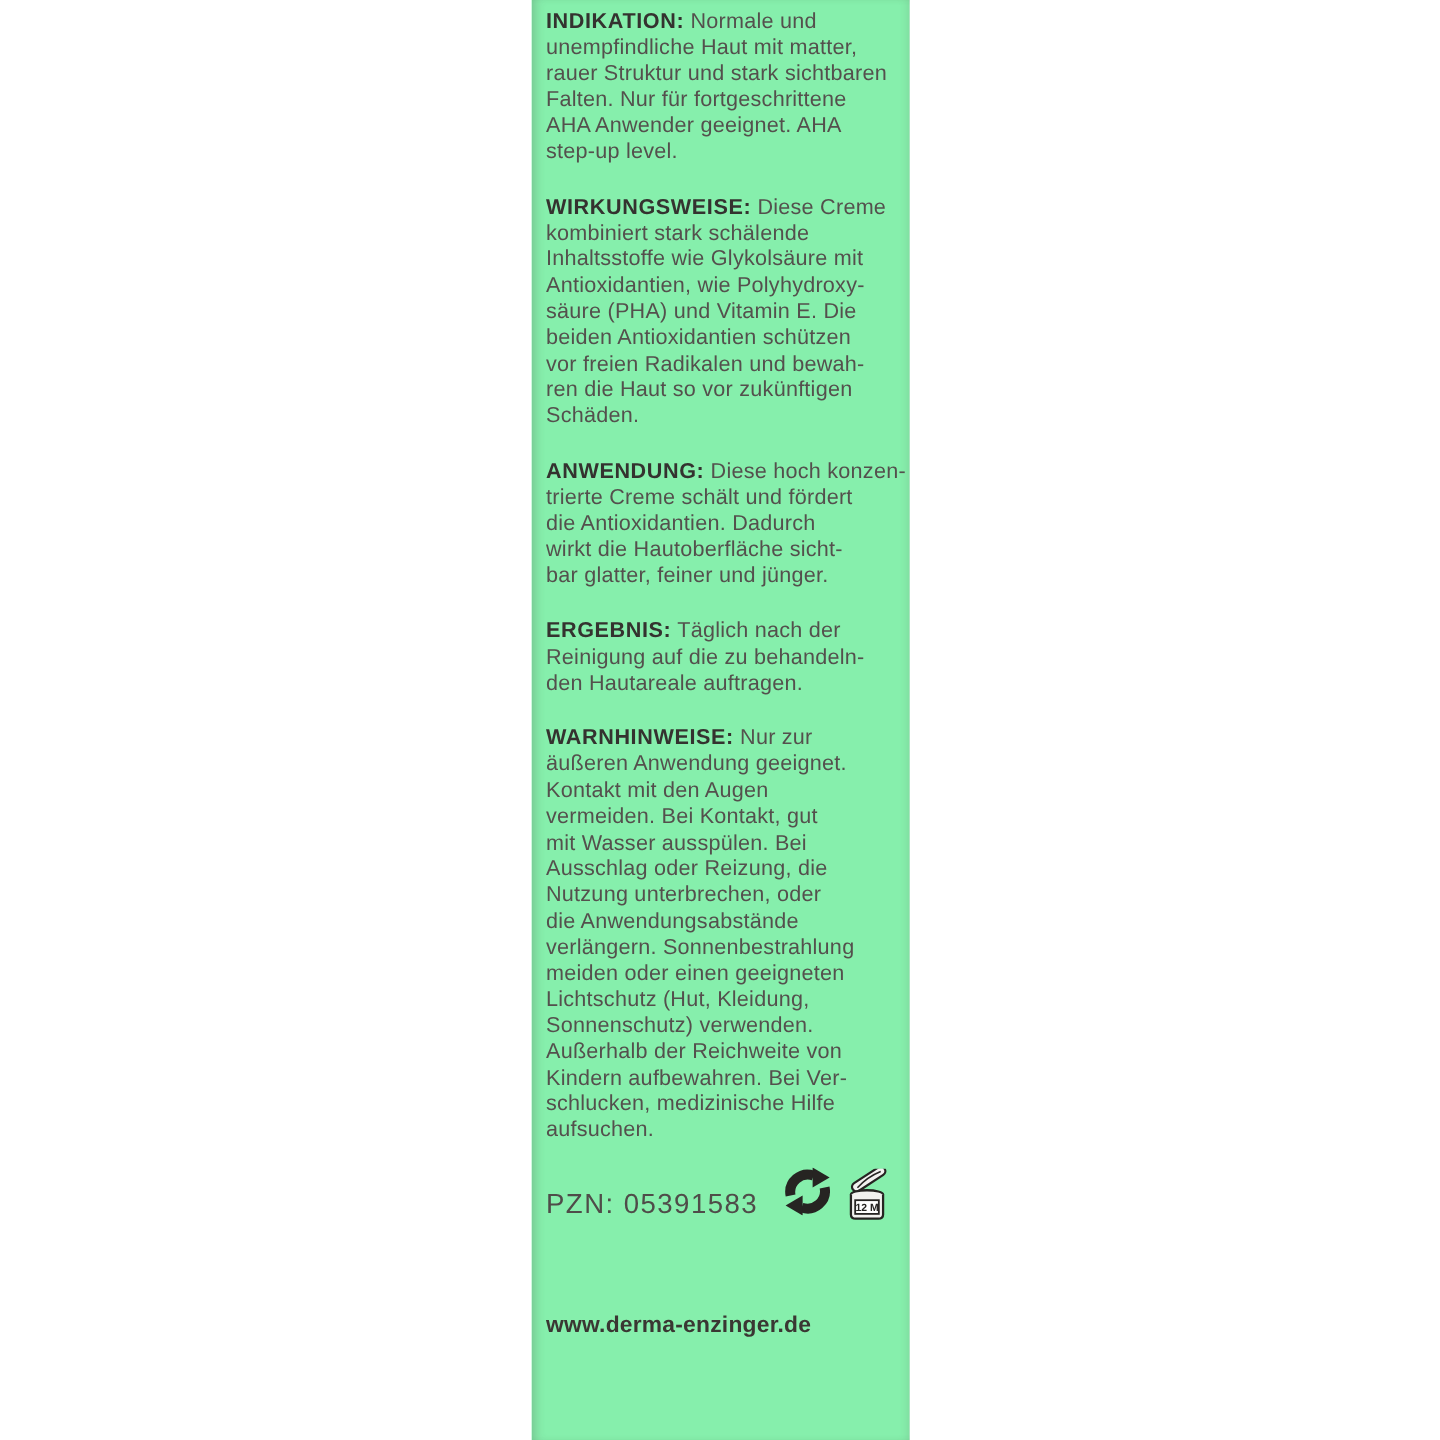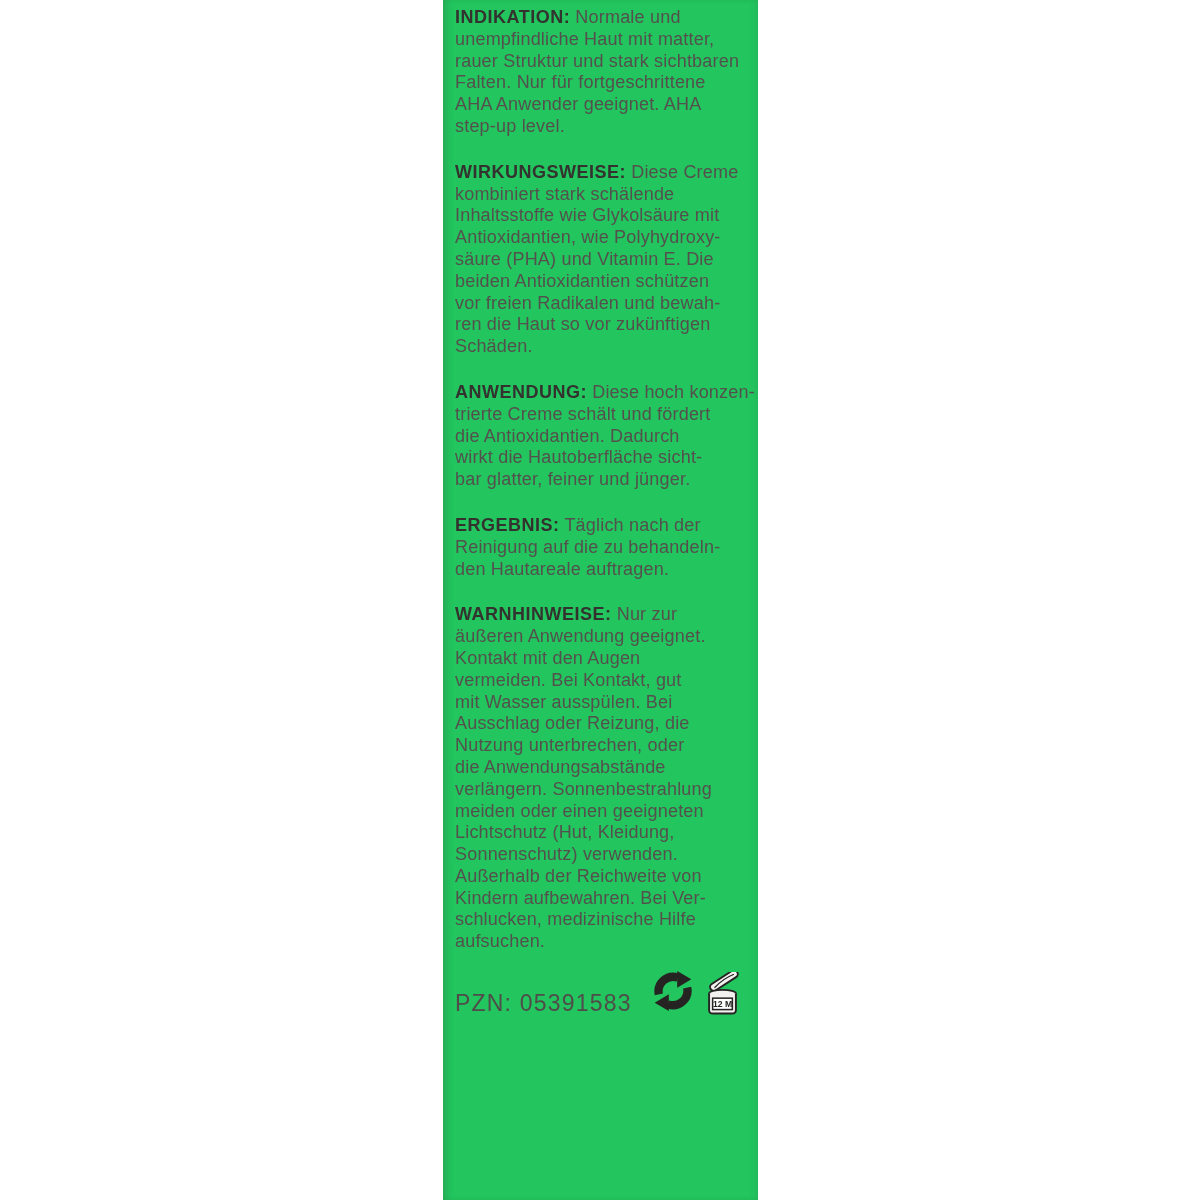--- a/index.html
+++ b/index.html
@@ -17,21 +17,21 @@
     height: 1200px;
     background: #ffffff;
   }
   
   .panel {
     position: absolute;
     left: 443px;
     top: 0;
     width: 315px;
     height: 1200px;
-    background: #22c55e;
+    background: #86efac;
     box-shadow: inset 7px 0 9px -5px rgba(70,65,60,0.28),
                 inset -6px 0 8px -5px rgba(70,65,60,0.14);
   }
   .text-col {
     position: absolute;
     left: 12px;
     top: 7px;
     width: 300px;
     color: #54504d;
   }
@@ -45,21 +45,21 @@
   .para + .para { margin-top: 24px; }
   .hdr {
     font-weight: 700;
     color: #34322f;
     letter-spacing: 0.5px;
   }
   .pzn-row {
     margin-top: 18px;
     height: 56px;
     display: flex;
-    align-items: flex-start;
+    align-items: center;
     padding-right: 12px;
   }
   .pzn-label {
     font-size: 23px;
     letter-spacing: 1.2px;
     color: #4f4c49;
     align-self: center;
     margin-top: 8px;
   }
   .icon-group {
@@ -152,17 +152,18 @@
               <ellipse cx="26" cy="27" rx="17" ry="4.5" fill="#f2f1ef" stroke="#262422" stroke-width="2.4"></ellipse>
               <path d="M9 27 L9 48 Q9 52.5 14 52.5 L38 52.5 Q43 52.5 43 48 L43 27" fill="#f2f1ef" stroke="#262422" stroke-width="2.4"></path>
               <rect x="13.5" y="33" width="25" height="14.5" fill="#ffffff" stroke="#262422" stroke-width="1.9"></rect>
               <text x="26" y="44.5" text-anchor="middle" font-size="11" font-weight="bold" fill="#262422">12 M</text>
             </svg>
           </span>
         </span>
       </div>
 
       <div class="dist">
+        <div class="site">www.derma-enzinger.de</div>
       </div>
 
     </div>
   </div>
 </div>
 
 </body></html>

